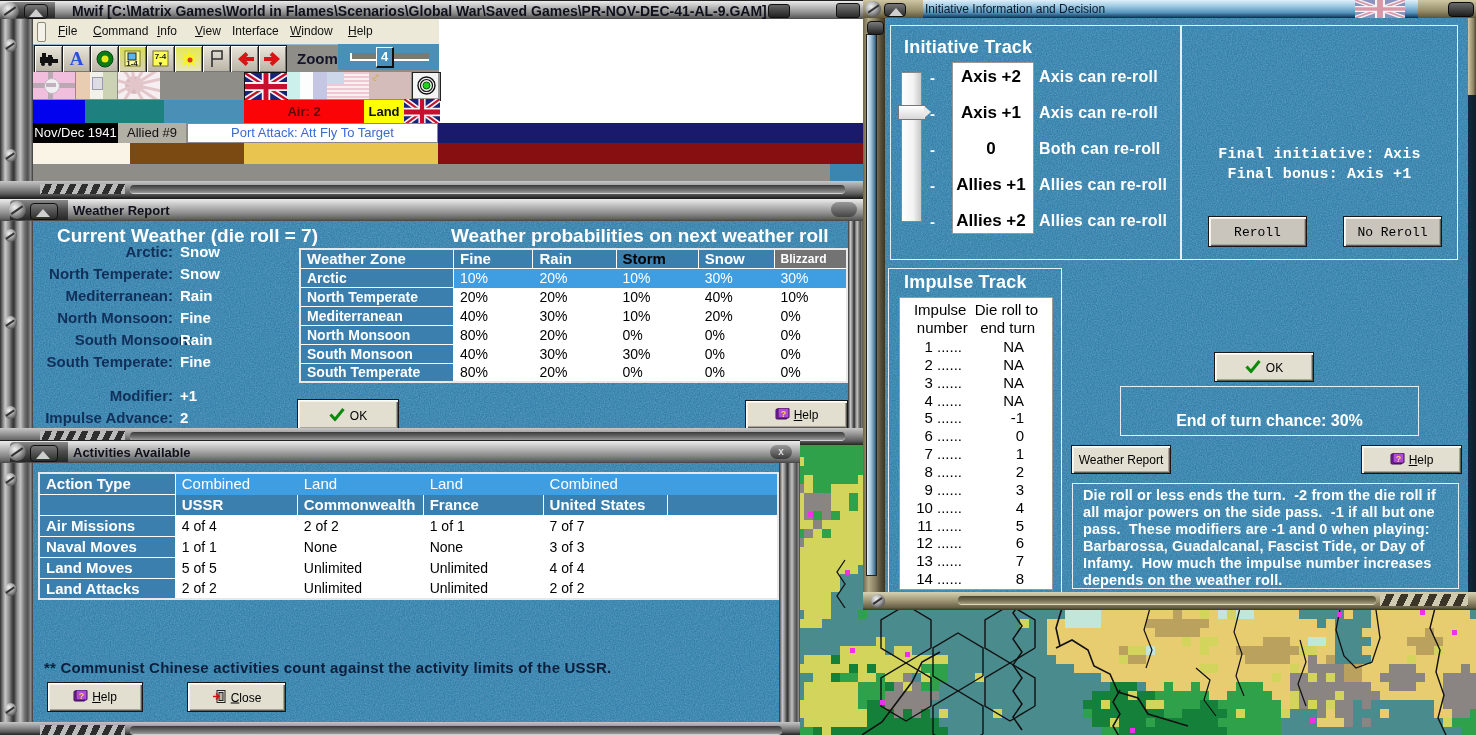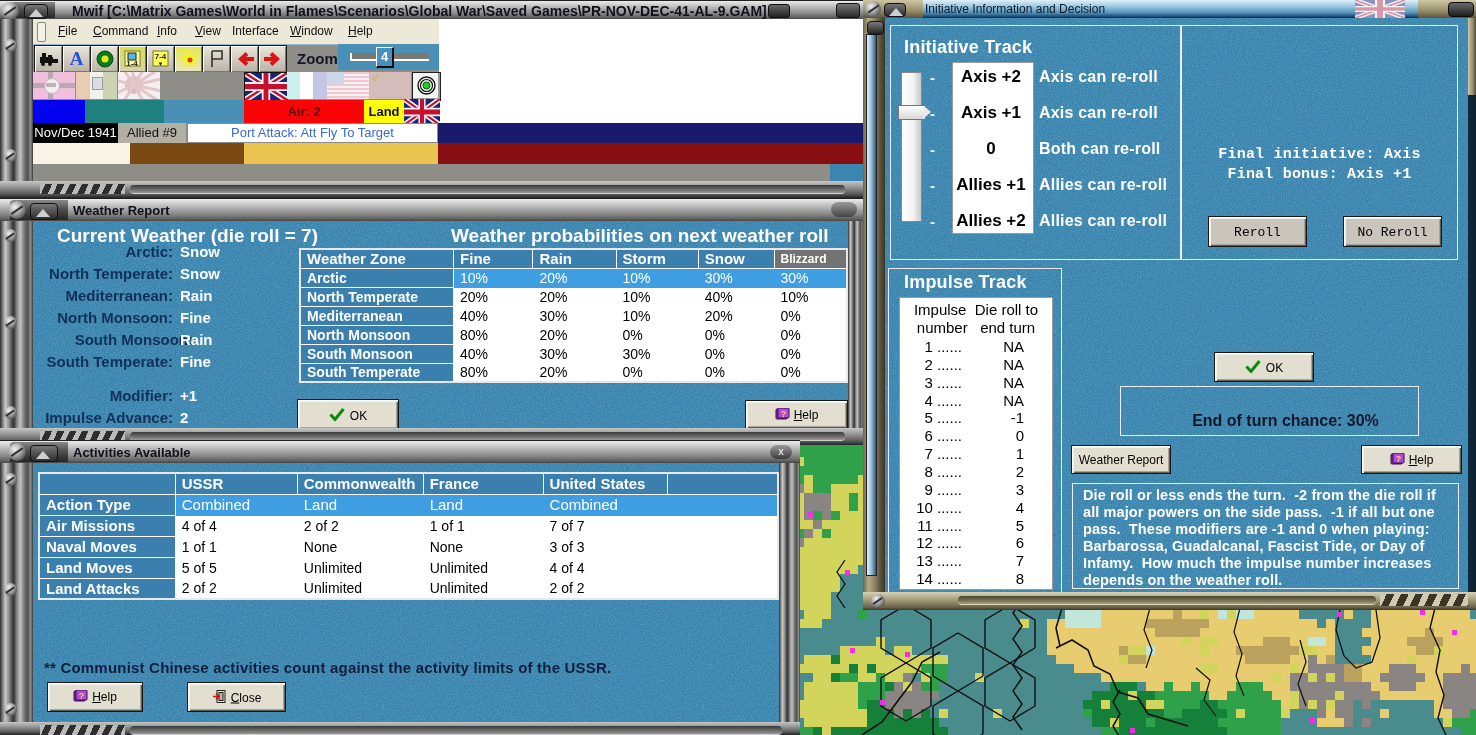--- a/index.html
+++ b/index.html
@@ -592,21 +592,21 @@
           <div class="abs bold" style="left:147px;top:188px;font-size:15px;color:#fff;">2</div>
         </div>
 
     <div class="abs" style="left:266px;top:27px;" id="wxtable">
           <table class="wt" style="border:2px solid #e8e8e8;background:#fff;">
             <tbody>
               <tr style="height:19px;">
                 <td style="width:152px;background:#3a7fae;border:1px solid #fff;color:#fff;font-weight:bold;font-size:15px;">Weather Zone</td>
                 <td style="width:80px;background:#3a7fae;border:1px solid #fff;color:#fff;font-weight:bold;font-size:15px;">Fine</td>
                 <td style="width:84px;background:#3a7fae;border:1px solid #fff;color:#fff;font-weight:bold;font-size:15px;">Rain</td>
-                <td style="width:81px;background:#3a7fae;border:1px solid #fff;color:#ffffff;font-weight:bold;font-size:15px;">Storm</td>
+                <td style="width:81px;background:#3a7fae;border:1px solid #fff;color:#000000;font-weight:bold;font-size:15px;">Storm</td>
                 <td style="width:74px;background:#3a7fae;border:1px solid #fff;color:#fff;font-weight:bold;font-size:15px;">Snow</td>
                 <td style="width:69px;background:#737373;border:1px solid #fff;color:#fff;font-weight:bold;font-size:12px;">Blizzard</td>
               </tr>
               <tr style="height:19px;">
                 <td style="font-size:14px;background:#3a7fae;color:#fff;font-weight:bold;border:1px solid #fff;">Arctic</td>
                 <td style="font-size:14px;background:#3f9de2;color:#fff;border:1px solid #3f9de2;">10%</td>
                 <td style="font-size:14px;background:#3f9de2;color:#fff;border:1px solid #3f9de2;">20%</td>
                 <td style="font-size:14px;background:#3f9de2;color:#fff;border:1px solid #3f9de2;">10%</td>
                 <td style="font-size:14px;background:#3f9de2;color:#fff;border:1px solid #3f9de2;">30%</td>
                 <td style="font-size:14px;background:#3f9de2;color:#fff;border:1px solid #3f9de2;">30%</td>
@@ -690,34 +690,34 @@
   <div class="abs vmetal" style="left:779px;top:23px;width:21px;height:272px;"></div>
   <div class="abs blue" style="left:33px;top:23px;width:746px;height:259px;" id="actcontent">
         <svg class="abs" style="left:0;top:0;" width="100%" height="100%">
           <rect width="100%" height="100%" filter="url(#nzb)" opacity="0.5"></rect>
           <rect width="100%" height="100%" filter="url(#nzw)" opacity="0.35"></rect>
         </svg>
     <div class="abs" style="left:5px;top:9px;" id="acttable">
           <table class="wt" style="border:2px solid #e8e8e8;background:#fff;">
             <tbody>
               <tr style="height:21px;">
+                <td style="background:#3a7fae;color:#fff;font-weight:bold;font-size:15px;border:1px solid #fff;">Action Type</td>
+                <td style="background:#3f9de2;color:#fff;font-size:15px;border:1px solid #3f9de2;">Combined</td>
+                <td style="background:#3f9de2;color:#fff;font-size:15px;border:1px solid #3f9de2;">Land</td>
+                <td style="background:#3f9de2;color:#fff;font-size:15px;border:1px solid #3f9de2;">Land</td>
+                <td style="background:#3f9de2;color:#fff;font-size:15px;border:1px solid #3f9de2;">Combined</td>
+                <td style="background:#3f9de2;color:#fff;font-size:15px;border:1px solid #3f9de2;"></td>
+              </tr>
+              <tr style="height:21px;">
                 <td style="width:134px;background:#3a7fae;border:1px solid #fff;color:#fff;font-weight:bold;font-size:15px;"></td>
                 <td style="width:122px;background:#3a7fae;border:1px solid #fff;color:#fff;font-weight:bold;font-size:15px;">USSR</td>
                 <td style="width:120px;background:#3a7fae;border:1px solid #fff;color:#fff;font-weight:bold;font-size:15px;">Commonwealth</td>
                 <td style="width:121px;background:#3a7fae;border:1px solid #fff;color:#fff;font-weight:bold;font-size:15px;">France</td>
                 <td style="width:121px;background:#3a7fae;border:1px solid #fff;color:#fff;font-weight:bold;font-size:15px;">United States</td>
                 <td style="width:118px;background:#3a7fae;border:1px solid #fff;color:#fff;font-weight:bold;font-size:15px;"></td>
-              </tr>
-              <tr style="height:21px;">
-                <td style="background:#3a7fae;color:#fff;font-weight:bold;font-size:15px;border:1px solid #fff;">Action Type</td>
-                <td style="background:#3f9de2;color:#fff;font-size:15px;border:1px solid #3f9de2;">Combined</td>
-                <td style="background:#3f9de2;color:#fff;font-size:15px;border:1px solid #3f9de2;">Land</td>
-                <td style="background:#3f9de2;color:#fff;font-size:15px;border:1px solid #3f9de2;">Land</td>
-                <td style="background:#3f9de2;color:#fff;font-size:15px;border:1px solid #3f9de2;">Combined</td>
-                <td style="background:#3f9de2;color:#fff;font-size:15px;border:1px solid #3f9de2;"></td>
               </tr>
               <tr style="height:21px;">
                 <td style="background:#3a7fae;color:#fff;font-weight:bold;font-size:15px;border:1px solid #fff;">Air Missions</td>
                 <td style="background:#fff;color:#000;font-size:14px;border:1px solid #fff;">4 of 4</td>
                 <td style="background:#fff;color:#000;font-size:14px;border:1px solid #fff;">2 of 2</td>
                 <td style="background:#fff;color:#000;font-size:14px;border:1px solid #fff;">1 of 1</td>
                 <td style="background:#fff;color:#000;font-size:14px;border:1px solid #fff;">7 of 7</td>
                 <td style="background:#fff;color:#000;font-size:14px;border:1px solid #fff;"></td>
               </tr>
               <tr style="height:21px;">
@@ -881,21 +881,21 @@
           </div>
     </div>
 
     <div class="b95" style="left:329px;top:334px;width:98px;height:28px;">
           <span class="lbl"><svg width="16" height="14" viewBox="0 0 16 14" style="vertical-align:-2px;margin-right:5px;">
               <path d="M1.5 7 L6 12 L14.5 1.5" fill="none" stroke="#0a8a0a" stroke-width="3"></path>
             </svg>OK</span>
         </div>
 
     <div class="abs" style="left:235px;top:368px;width:297px;height:48px;border:1px solid #e8eef2;">
-      <div class="abs bold" style="left:16px;top:25px;width:297px;text-align:center;font-size:16px;color:#0f172a;">End of turn chance: 30%</div>
+      <div class="abs bold" style="left:0;top:25px;width:297px;text-align:center;font-size:16px;color:#ffffff;">End of turn chance: 30%</div>
     </div>
 
     <div class="b95" style="left:186px;top:427px;width:98px;height:27px;">
           <span class="lbl">Weather Report</span>
         </div>
     <div class="b95" style="left:476px;top:427px;width:99px;height:27px;">
           <span class="lbl"><svg width="15" height="13" viewBox="0 0 15 13" style="vertical-align:-2px;margin-right:4px;">
               <rect x="1" y="1" width="11" height="10" rx="1" fill="#8a2ab0" stroke="#3a0a50"></rect>
               <rect x="3" y="0" width="11" height="10" rx="1" fill="#b04ad8" stroke="#3a0a50"></rect>
               <text x="8.5" y="8.5" font-size="9" font-weight="bold" fill="#ffd24a" text-anchor="middle">?</text>

